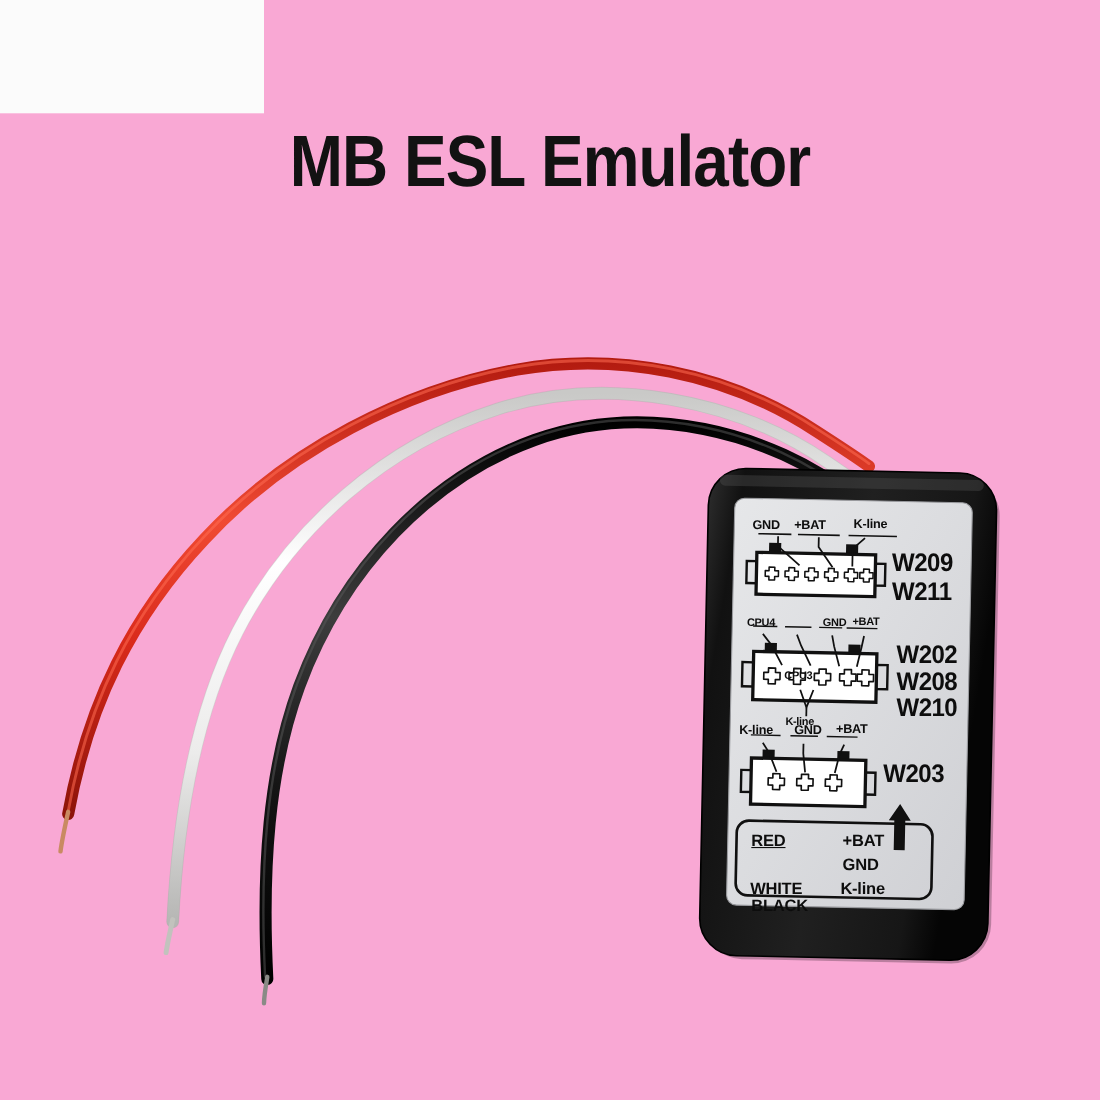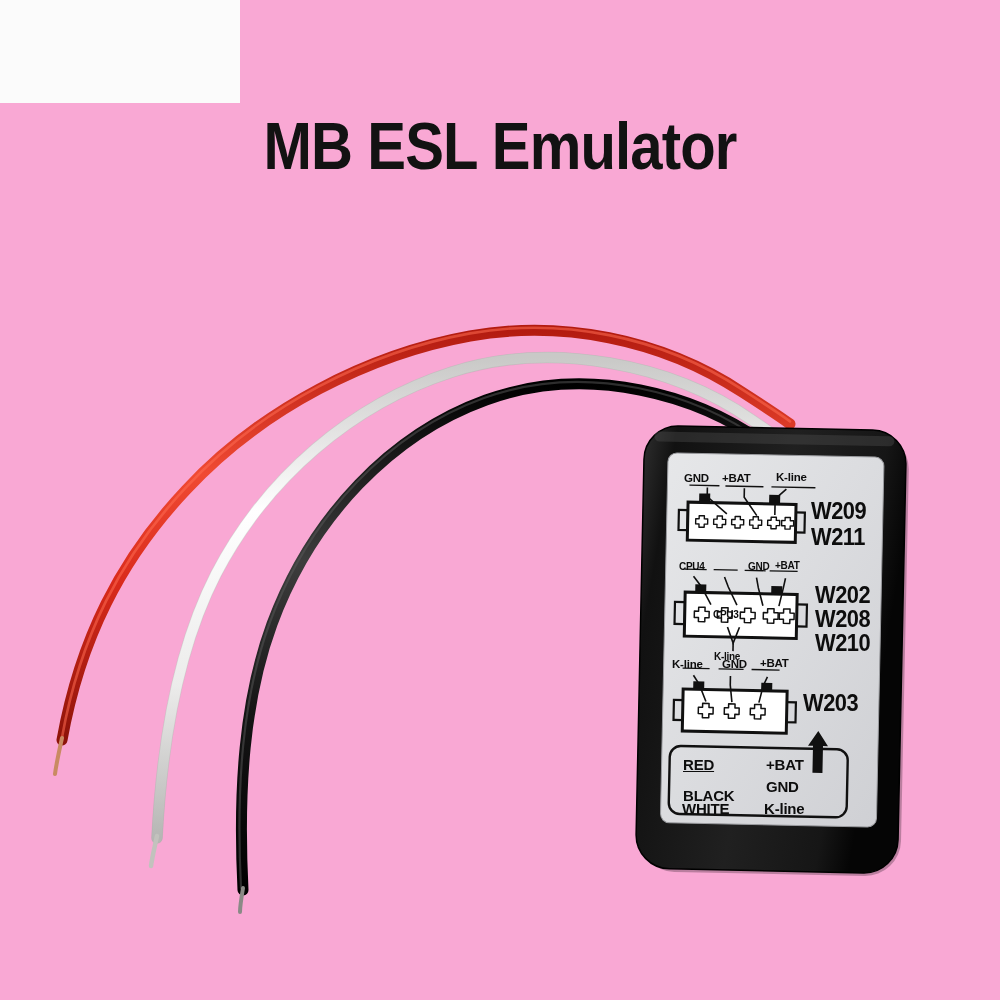--- a/index.html
+++ b/index.html
@@ -277,18 +277,18 @@
   <div class="lbl conn-code" style="left:815px; top:608px;">W208</div>
   <div class="lbl conn-code" style="left:815px; top:632px;">W210</div>
 
   <div class="lbl pin-lbl" style="left:672px; top:659px;">K-line</div>
   <div class="lbl pin-lbl" style="left:722px; top:659px;">GND</div>
   <div class="lbl pin-lbl" style="left:760px; top:658px;">+BAT</div>
   <div class="lbl conn-code" style="left:803px; top:692px;">W203</div>
 
   <div class="lbl legend-txt" style="left:683px; top:757px;text-decoration:underline;">RED</div>
   <div class="lbl legend-txt" style="left:766px; top:757px;">+BAT</div>
-  <div class="lbl legend-txt" style="left:683px; top:788px;">BLACK</div>
+  <div class="lbl legend-txt" style="left:683px; top:816px;">BLACK</div>
   <div class="lbl legend-txt" style="left:766px; top:779px;">GND</div>
   <div class="lbl legend-txt" style="left:682px; top:801px;">WHITE</div>
   <div class="lbl legend-txt" style="left:764px; top:801px;">K-line</div>
 
 </div>
 
 </body></html>

